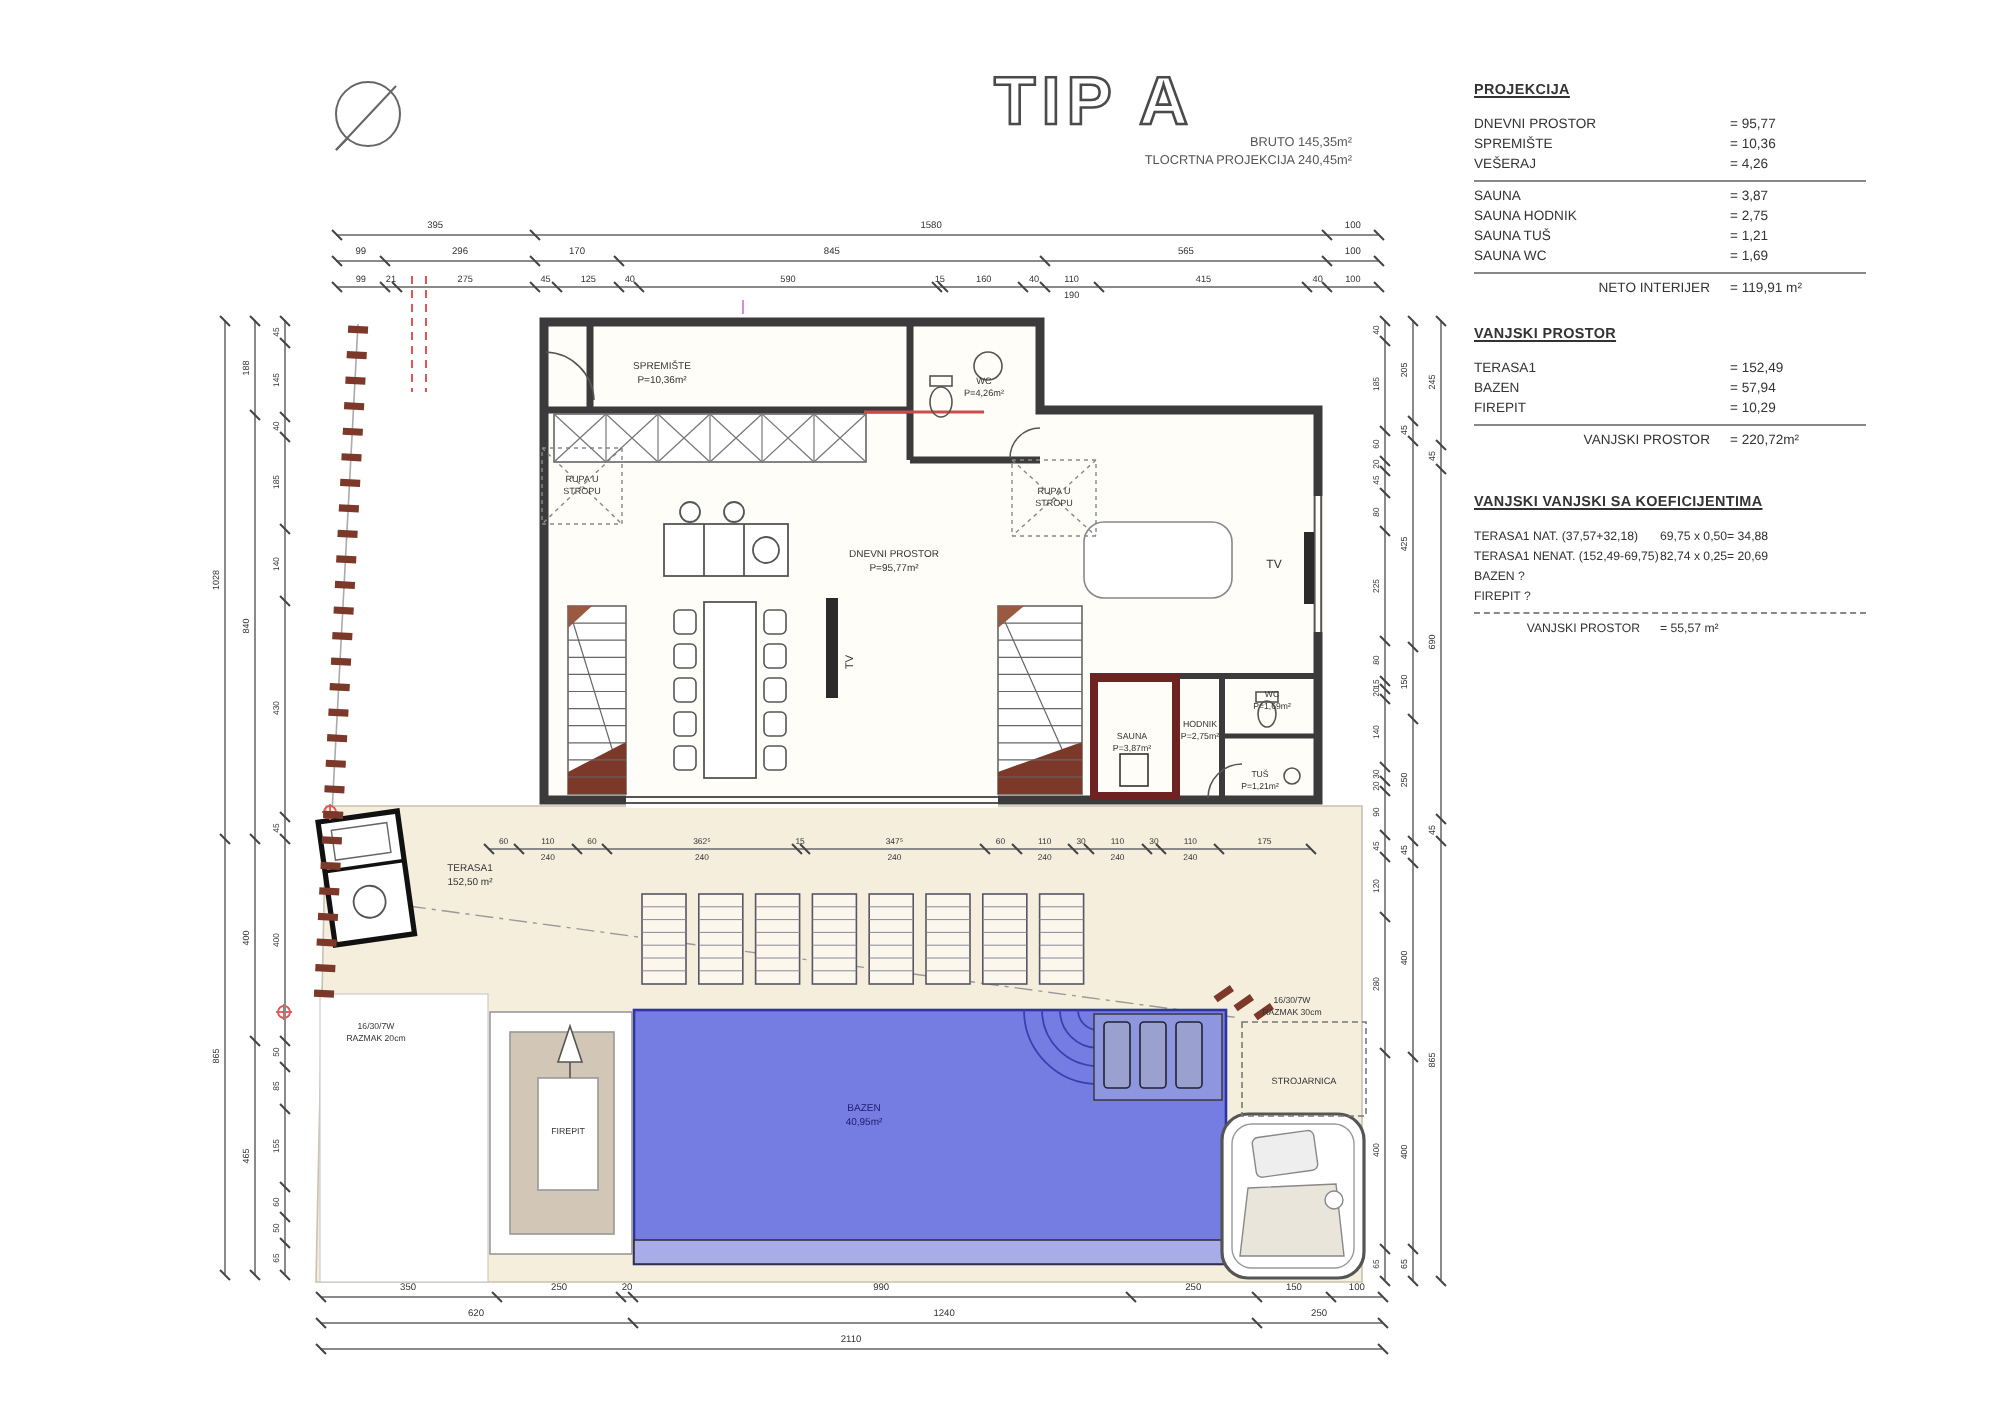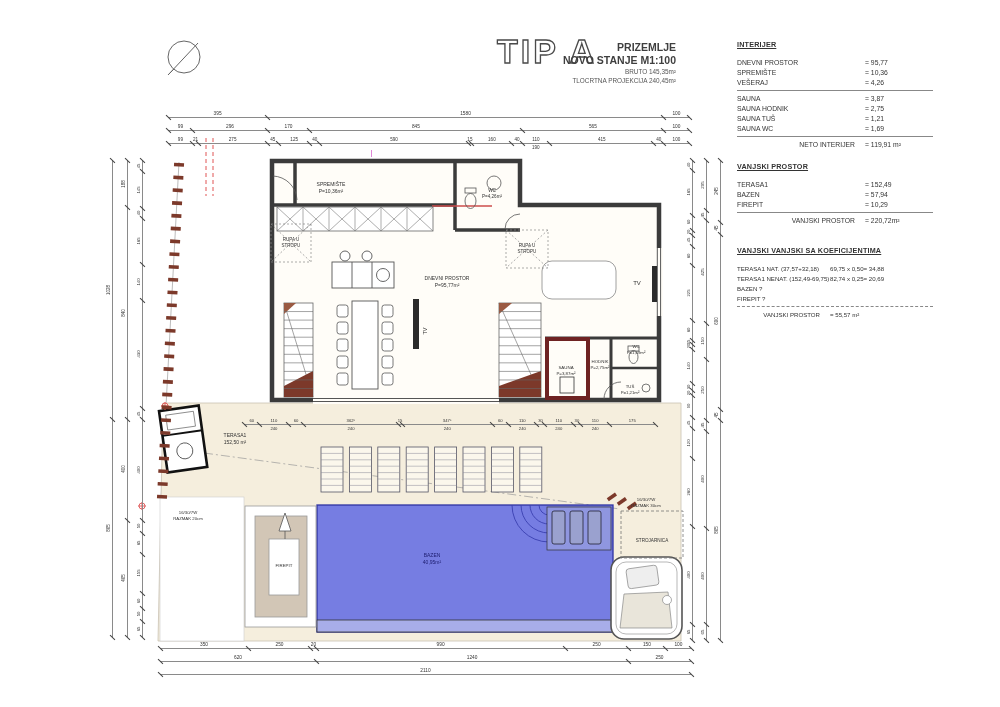--- a/index.html
+++ b/index.html
@@ -310,32 +310,28 @@
         <line x1="519.8" y1="472.6" x2="541.8" y2="472.6" stroke="#889" stroke-width="0.5"></line>
         <line x1="519.8" y1="479" x2="541.8" y2="479" stroke="#889" stroke-width="0.5"></line>
         <line x1="519.8" y1="485.4" x2="541.8" y2="485.4" stroke="#889" stroke-width="0.5"></line>
         <rect x="552" y="511" width="13" height="33" rx="2" fill="#9aa1cf" stroke="#223" stroke-width="0.8"></rect>
         <rect x="570" y="511" width="13" height="33" rx="2" fill="#9aa1cf" stroke="#223" stroke-width="0.8"></rect>
         <rect x="588" y="511" width="13" height="33" rx="2" fill="#9aa1cf" stroke="#223" stroke-width="0.8"></rect>
       </g>
   </svg>
 
   <div class="title-type">TIP A</div>
-  <div class="title-right">
-    <div>PRIZEMLJE</div>
-    <div>NOVO STANJE M1:100</div>
-  </div>
   <div class="title-meta">
     <div>BRUTO 145,35m²</div>
     <div>TLOCRTNA PROJEKCIJA 240,45m²</div>
   </div>
 
   <div id="tables">
       <div class="tbl" style="margin-bottom: 12px;">
-        <div class="tbl-h">INTERIJER</div>
+        <div class="tbl-h">PROJEKCIJA</div>
         <div class="trow">
           <span class="lab">DNEVNI PROSTOR</span>
           <span class="val" style="left: 128px;">= 95,77</span>
         </div>
         <div class="trow">
           <span class="lab">SPREMIŠTE</span>
           <span class="val" style="left: 128px;">= 10,36</span>
         </div>
         <div class="trow">
           <span class="lab">VEŠERAJ</span>

